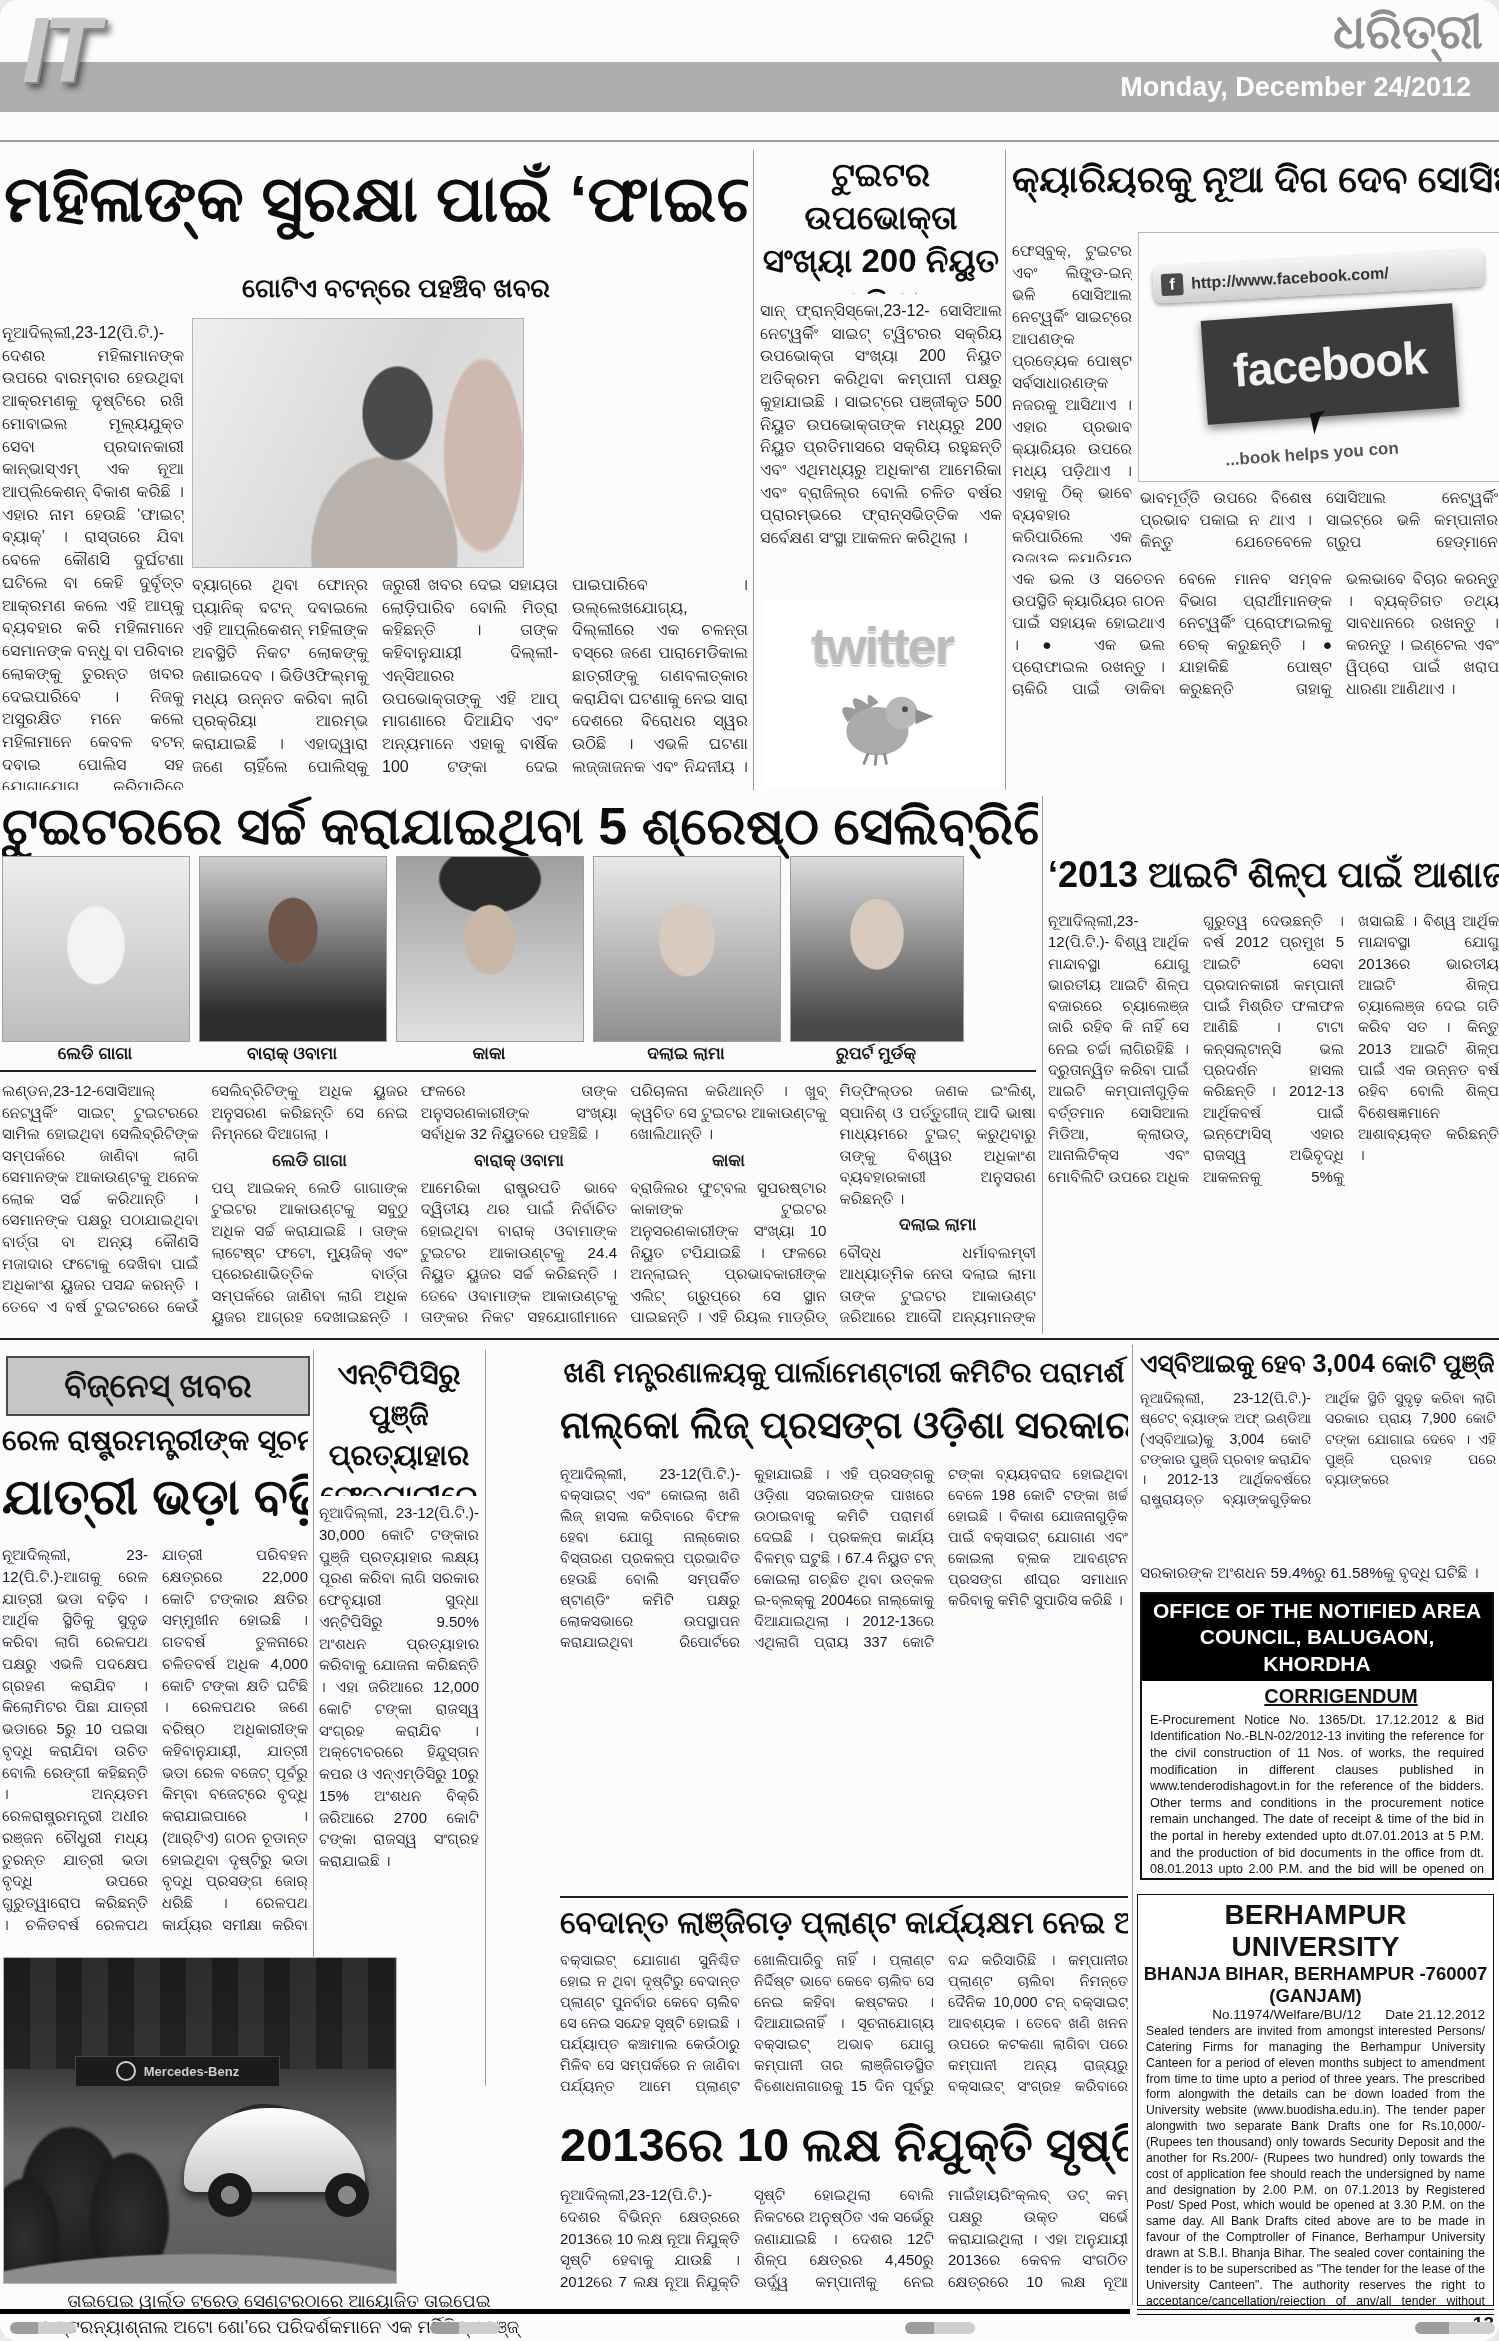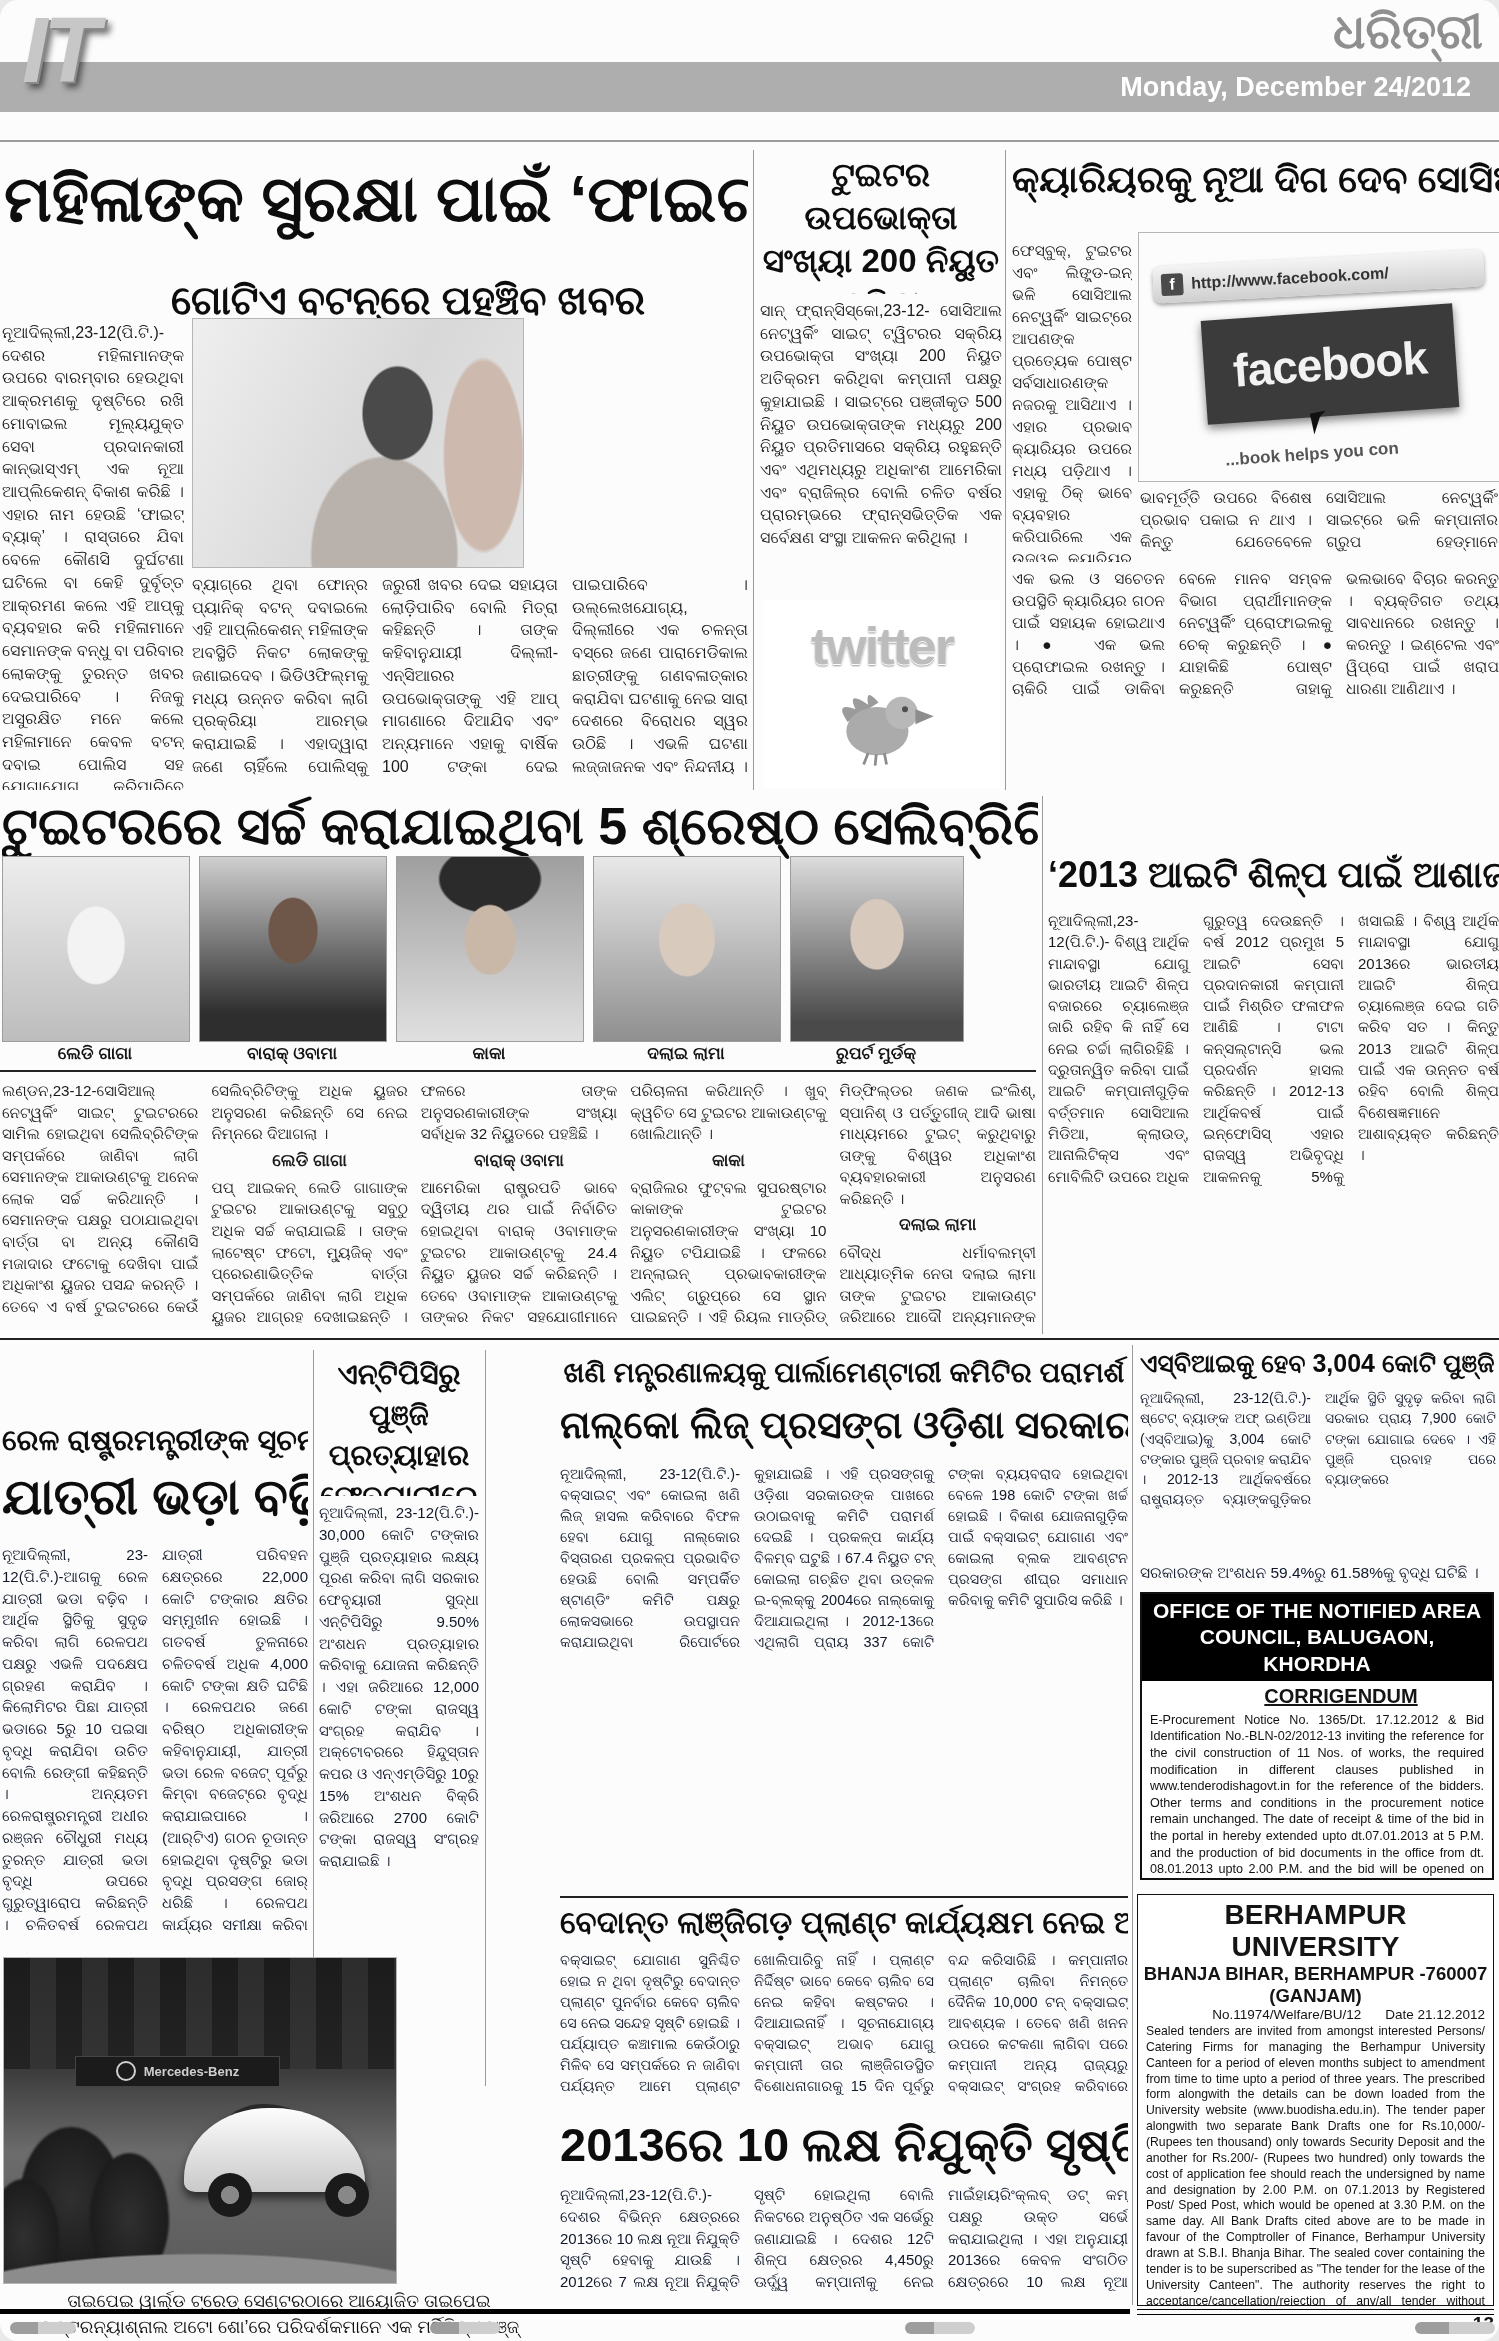--- a/index.html
+++ b/index.html
@@ -91,21 +91,21 @@
 
 <div class="page">
 
   <div class="datebar"></div>
   <div class="itlogo">IT</div>
   <div class="paperlogo">ଧରିତ୍ରୀ</div>
   <div class="datetext">Monday, December 24/2012</div>
   <div class="hr" style="left:0;top:140px;width:100%;height:2px;background:#9c9c9c;"></div>
 
   <div class="abs hl nowrap" style="left:4px;top:146px;width:744px;height:112px;font-size:64px;line-height:106px;">ମହିଳାଙ୍କ ସୁରକ୍ଷା ପାଇଁ ‘ଫାଇଟ୍ ବ୍ୟାକ୍’</div>
-  <div class="abs hl nowrap ctr" style="left:64px;top:262px;width:688px;height:56px;font-size:40px;line-height:52px;margin-top:12px;">ଗୋଟିଏ ବଟନ୍‌ରେ ପହଞ୍ଚିବ ଖବର</div>
+  <div class="abs hl nowrap ctr" style="left:52px;top:262px;width:688px;height:56px;font-size:26px;line-height:52px;">ଗୋଟିଏ ବଟନ୍‌ରେ ପହଞ୍ଚିବ ଖବର</div>
   <div class="abs bt" style="left:2px;top:322px;width:182px;height:468px;">ନୂଆଦିଲ୍ଲୀ,23-12(ପି.ଟି.)- ଦେଶର ମହିଳାମାନଙ୍କ ଉପରେ ବାରମ୍ବାର ହେଉଥିବା ଆକ୍ରମଣକୁ ଦୃଷ୍ଟିରେ ରଖି ମୋବାଇଲ ମୂଲ୍ୟଯୁକ୍ତ ସେବା ପ୍ରଦାନକାରୀ କାନ୍‌ଭାସ୍‌ଏମ୍ ଏକ ନୂଆ ଆପ୍ଲିକେଶନ୍ ବିକାଶ କରିଛି । ଏହାର ନାମ ହେଉଛି ‘ଫାଇଟ୍ ବ୍ୟାକ୍’ । ରାସ୍ତାରେ ଯିବା ବେଳେ କୌଣସି ଦୁର୍ଘଟଣା ଘଟିଲେ ବା କେହି ଦୁର୍ବୃତ୍ତ ଆକ୍ରମଣ କଲେ ଏହି ଆପ୍‌କୁ ବ୍ୟବହାର କରି ମହିଳାମାନେ ସେମାନଙ୍କ ବନ୍ଧୁ ବା ପରିବାର ଲୋକଙ୍କୁ ତୁରନ୍ତ ଖବର ଦେଇପାରିବେ । ନିଜକୁ ଅସୁରକ୍ଷିତ ମନେ କଲେ ମହିଳାମାନେ କେବଳ ବଟନ୍ ଦବାଇ ପୋଲିସ ସହ ଯୋଗାଯୋଗ କରିପାରିବେ ବୋଲି ମିତ୍ରା କହିଛନ୍ତି ।</div>
   <div class="ph woman" style="left:192px;top:318px;width:330px;height:248px;"></div>
   <div class="abs bt cols3" style="left:192px;top:574px;width:556px;height:216px;">ବ୍ୟାଗ୍‌ରେ ଥିବା ଫୋନ୍‌ର ପ୍ୟାନିକ୍ ବଟନ୍ ଦବାଇଲେ ଏହି ଆପ୍ଲିକେଶନ୍ ମହିଳାଙ୍କ ଅବସ୍ଥିତି ନିକଟ ଲୋକଙ୍କୁ ଜଣାଇଦେବ । ଭିଡିଓଫିଲ୍ମକୁ ମଧ୍ୟ ଉନ୍ନତ କରିବା ଲାଗି ପ୍ରକ୍ରିୟା ଆରମ୍ଭ କରାଯାଇଛି । ଏହାଦ୍ୱାରା ଜଣେ ଚାହିଁଲେ ପୋଲିସ୍‌କୁ ଜରୁରୀ ଖବର ଦେଇ ସହାୟତା ଲୋଡ଼ିପାରିବ ବୋଲି ମିତ୍ରା କହିଛନ୍ତି । ତାଙ୍କ କହିବାନୁଯାୟୀ ଦିଲ୍ଲୀ-ଏନ୍‌ସିଆରର ଉପଭୋକ୍ତାଙ୍କୁ ଏହି ଆପ୍ ମାଗଣାରେ ଦିଆଯିବ ଏବଂ ଅନ୍ୟମାନେ ଏହାକୁ ବାର୍ଷିକ 100 ଟଙ୍କା ଦେଇ ପାଇପାରିବେ । ଉଲ୍ଲେଖଯୋଗ୍ୟ, ଦିଲ୍ଲୀରେ ଏକ ଚଳନ୍ତା ବସ୍‌ରେ ଜଣେ ପାରାମେଡିକାଲ ଛାତ୍ରୀଙ୍କୁ ଗଣବଳାତ୍କାର କରାଯିବା ଘଟଣାକୁ ନେଇ ସାରା ଦେଶରେ ବିରୋଧର ସ୍ୱର ଉଠିଛି । ଏଭଳି ଘଟଣା ଲଜ୍ଜାଜନକ ଏବଂ ନିନ୍ଦନୀୟ । ତେବେ ମହିଳାମାନଙ୍କ ସୁରକ୍ଷା ଲାଗି ଆମେ ଏହି ଆପ୍‌କୁ ନିର୍ମାଣ କରିଛୁ ବୋଲି ମିତ୍ରା କହିଛନ୍ତି ।</div>
 
   <div class="vr" style="left:753px;top:150px;height:640px;"></div>
 
   <div class="abs hl ctr" style="left:760px;top:154px;width:242px;height:140px;font-size:33px;line-height:1.3;">ଟୁଇଟର ଉପଭୋକ୍ତା ସଂଖ୍ୟା 200 ନିୟୁତ ଟପିଲା</div>
   <div class="abs bt" style="left:760px;top:300px;width:242px;height:296px;">ସାନ୍ ଫ୍ରାନ୍ସିସ୍କୋ,23-12- ସୋସିଆଲ ନେଟ୍‌ୱର୍କିଂ ସାଇଟ୍ ଟ୍ୱିଟରର ସକ୍ରିୟ ଉପଭୋକ୍ତା ସଂଖ୍ୟା 200 ନିୟୁତ ଅତିକ୍ରମ କରିଥିବା କମ୍ପାନୀ ପକ୍ଷରୁ କୁହାଯାଇଛି । ସାଇଟ୍‌ରେ ପଞ୍ଜୀକୃତ 500 ନିୟୁତ ଉପଭୋକ୍ତାଙ୍କ ମଧ୍ୟରୁ 200 ନିୟୁତ ପ୍ରତିମାସରେ ସକ୍ରିୟ ରହୁଛନ୍ତି ଏବଂ ଏଥିମଧ୍ୟରୁ ଅଧିକାଂଶ ଆମେରିକା ଏବଂ ବ୍ରାଜିଲ୍‌ର ବୋଲି ଚଳିତ ବର୍ଷର ପ୍ରାରମ୍ଭରେ ଫ୍ରାନ୍ସଭିତ୍ତିକ ଏକ ସର୍ବେକ୍ଷଣ ସଂସ୍ଥା ଆକଳନ କରିଥିଲା ।</div>
   <div class="abs twit" style="left:764px;top:600px;width:236px;height:188px;display:flex;">
     <span class="twit-word">twitter</span>
@@ -176,20 +176,21 @@
 
   </div>
 
   <div class="vr" style="left:1042px;top:796px;height:538px;"></div>
 
   <div class="abs hl nowrap" style="left:1048px;top:850px;width:451px;height:54px;font-size:36px;line-height:50px;">‘2013 ଆଇଟି ଶିଳ୍ପ ପାଇଁ ଆଶାଜନକ ରହିବ’</div>
   <div class="abs bt cols3" style="left:1048px;top:910px;width:451px;height:424px;font-size:15px;">ନୂଆଦିଲ୍ଲୀ,23-12(ପି.ଟି.)- ବିଶ୍ୱ ଆର୍ଥିକ ମାନ୍ଦାବସ୍ଥା ଯୋଗୁ ଭାରତୀୟ ଆଇଟି ଶିଳ୍ପ ବଜାରରେ ଚ୍ୟାଲେଞ୍ଜ ଜାରି ରହିବ କି ନାହିଁ ସେ ନେଇ ଚର୍ଚ୍ଚା ଲାଗିରହିଛି । ଦ୍ରୁତାନ୍ୱିତ କରିବା ପାଇଁ ଆଇଟି କମ୍ପାନୀଗୁଡ଼ିକ ବର୍ତ୍ତମାନ ସୋସିଆଲ ମିଡିଆ, କ୍ଲାଉଡ୍, ଆନାଲିଟିକ୍ସ ଏବଂ ମୋବିଲିଟି ଉପରେ ଅଧିକ ଗୁରୁତ୍ୱ ଦେଉଛନ୍ତି । ବର୍ଷ 2012 ପ୍ରମୁଖ 5 ଆଇଟି ସେବା ପ୍ରଦାନକାରୀ କମ୍ପାନୀ ପାଇଁ ମିଶ୍ରିତ ଫଳାଫଳ ଆଣିଛି । ଟାଟା କନ୍‌ସଲ୍‌ଟାନ୍ସି ଭଲ ପ୍ରଦର୍ଶନ ହାସଲ କରିଛନ୍ତି । 2012-13 ଆର୍ଥିକବର୍ଷ ପାଇଁ ଇନ୍‌ଫୋସିସ୍ ଏହାର ରାଜସ୍ୱ ଅଭିବୃଦ୍ଧି ଆକଳନକୁ 5%କୁ ଖସାଇଛି । ବିଶ୍ୱ ଆର୍ଥିକ ମାନ୍ଦାବସ୍ଥା ଯୋଗୁ 2013ରେ ଭାରତୀୟ ଆଇଟି ଶିଳ୍ପ ଚ୍ୟାଲେଞ୍ଜ ଦେଇ ଗତି କରିବ ସତ । କିନ୍ତୁ 2013 ଆଇଟି ଶିଳ୍ପ ପାଇଁ ଏକ ଉନ୍ନତ ବର୍ଷ ରହିବ ବୋଲି ଶିଳ୍ପ ବିଶେଷଜ୍ଞମାନେ ଆଶାବ୍ୟକ୍ତ କରିଛନ୍ତି ।</div>
 
   <div class="hr" style="left:0;top:1338px;width:1499px;height:2px;"></div>
 
+  <div class="biztag">ବିଜ୍‌ନେସ୍ ଖବର</div>
   <div class="abs hl nowrap ctr" style="left:2px;top:1420px;width:306px;height:42px;font-size:29px;line-height:40px;">ରେଳ ରାଷ୍ଟ୍ରମନ୍ତ୍ରୀଙ୍କ ସୂଚନା</div>
   <div class="abs hl nowrap ctr" style="left:2px;top:1462px;width:306px;height:74px;font-size:50px;line-height:70px;">ଯାତ୍ରୀ ଭଡ଼ା ବଢ଼ିବ</div>
   <div class="abs bt-sm cols2" style="left:2px;top:1544px;width:306px;height:402px;font-size:15px;">ନୂଆଦିଲ୍ଲୀ, 23-12(ପି.ଟି.)-ଆଗକୁ ରେଳ ଯାତ୍ରୀ ଭଡା ବଢ଼ିବ । ଆର୍ଥିକ ସ୍ଥିତିକୁ ସୁଦୃଢ କରିବା ଲାଗି ରେଳପଥ ପକ୍ଷରୁ ଏଭଳି ପଦକ୍ଷେପ ଗ୍ରହଣ କରାଯିବ । କିଲୋମିଟର ପିଛା ଯାତ୍ରୀ ଭଡାରେ 5ରୁ 10 ପଇସା ବୃଦ୍ଧି କରାଯିବା ଉଚିତ ବୋଲି ରେଙ୍ଗୀ କହିଛନ୍ତି । ଅନ୍ୟତମ ରେଳରାଷ୍ଟ୍ରମନ୍ତ୍ରୀ ଅଧୀର ରଞ୍ଜନ ଚୌଧୁରୀ ମଧ୍ୟ ତୁରନ୍ତ ଯାତ୍ରୀ ଭଡା ବୃଦ୍ଧି ଉପରେ ଗୁରୁତ୍ୱାରୋପ କରିଛନ୍ତି । ଚଳିତବର୍ଷ ରେଳପଥ ଯାତ୍ରୀ ପରିବହନ କ୍ଷେତ୍ରରେ 22,000 କୋଟି ଟଙ୍କାର କ୍ଷତିର ସମ୍ମୁଖୀନ ହୋଇଛି । ଗତବର୍ଷ ତୁଳନାରେ ଚଳିତବର୍ଷ ଅଧିକ 4,000 କୋଟି ଟଙ୍କା କ୍ଷତି ଘଟିଛି । ରେଳପଥର ଜଣେ ବରିଷ୍ଠ ଅଧିକାରୀଙ୍କ କହିବାନୁଯାୟୀ, ଯାତ୍ରୀ ଭଡା ରେଳ ବଜେଟ୍ ପୂର୍ବରୁ କିମ୍ବା ବଜେଟ୍‌ରେ ବୃଦ୍ଧି କରାଯାଇପାରେ । (ଆର୍‌ଟିଏ) ଗଠନ ଚୂଡାନ୍ତ ହୋଇଥିବା ଦୃଷ୍ଟିରୁ ଭଡା ବୃଦ୍ଧି ପ୍ରସଙ୍ଗ ଜୋର୍ ଧରିଛି । ରେଳପଥ କାର୍ଯ୍ୟର ସମୀକ୍ଷା କରିବା ଅବସରରେ ପ୍ରଧାନମନ୍ତ୍ରୀଙ୍କ କାର୍ଯ୍ୟାଳୟ (ପିଏମ୍‌ଓ) ପକ୍ଷରୁ ଆର୍‌ଟିଏ ଗଠନ ପ୍ରସଙ୍ଗକୁ ଚୂଡାନ୍ତ କରି ଏ ସମ୍ପର୍କିତ ସୁପାରିସ ଡିସେମ୍ବର 31 ସୁଦ୍ଧା ଦାଖଲ କରିବାକୁ ରେଳପଥକୁ ନିର୍ଦ୍ଦେଶ ଦିଆଯାଇଛି ।</div>
 
   <div class="vr" style="left:313px;top:1350px;height:736px;"></div>
 
   <div class="abs hl ctr" style="left:319px;top:1354px;width:160px;height:142px;font-size:29px;line-height:1.4;">ଏନ୍‌ଟିପିସିରୁ ପୁଞ୍ଜି ପ୍ରତ୍ୟାହାର ଫେବୃୟାରୀରେ</div>
   <div class="abs bt-sm" style="left:319px;top:1502px;width:160px;height:580px;font-size:15px;">ନୂଆଦିଲ୍ଲୀ, 23-12(ପି.ଟି.)- 30,000 କୋଟି ଟଙ୍କାର ପୁଞ୍ଜି ପ୍ରତ୍ୟାହାର ଲକ୍ଷ୍ୟ ପୂରଣ କରିବା ଲାଗି ସରକାର ଫେବୃୟାରୀ ସୁଦ୍ଧା ଏନ୍‌ଟିପିସିରୁ 9.50% ଅଂଶଧନ ପ୍ରତ୍ୟାହାର କରିବାକୁ ଯୋଜନା କରିଛନ୍ତି । ଏହା ଜରିଆରେ 12,000 କୋଟି ଟଙ୍କା ରାଜସ୍ୱ ସଂଗ୍ରହ କରାଯିବ । ଅକ୍ଟୋବରରେ ହିନ୍ଦୁସ୍ତାନ କପର ଓ ଏନ୍‌ଏମ୍‌ଡିସିରୁ 10ରୁ 15% ଅଂଶଧନ ବିକ୍ରି ଜରିଆରେ 2700 କୋଟି ଟଙ୍କା ରାଜସ୍ୱ ସଂଗ୍ରହ କରାଯାଇଛି ।</div>
 
   <div class="vr" style="left:485px;top:1350px;height:736px;"></div>

